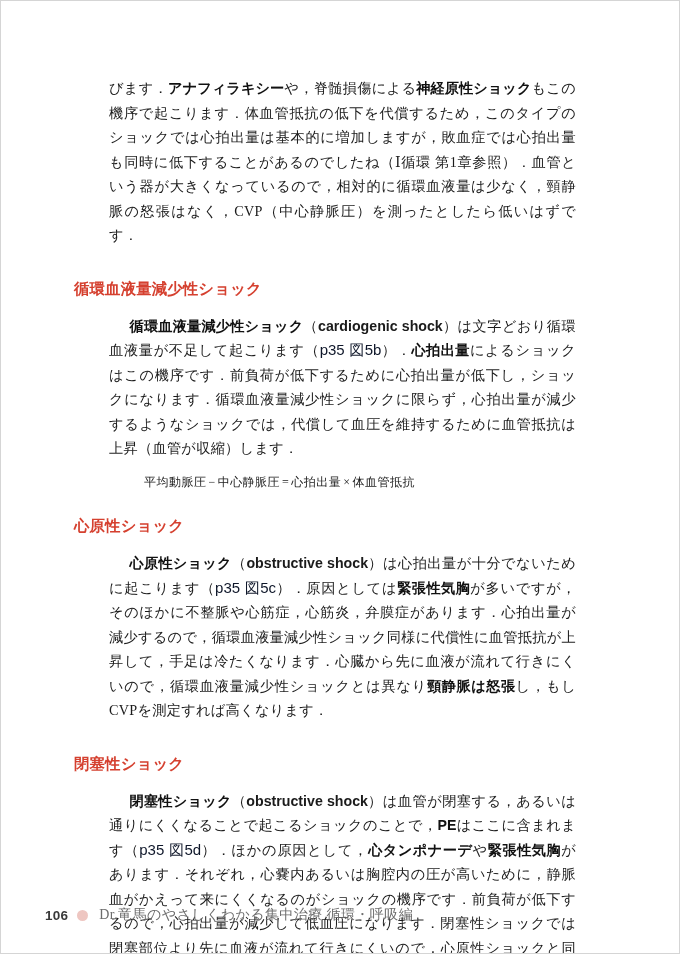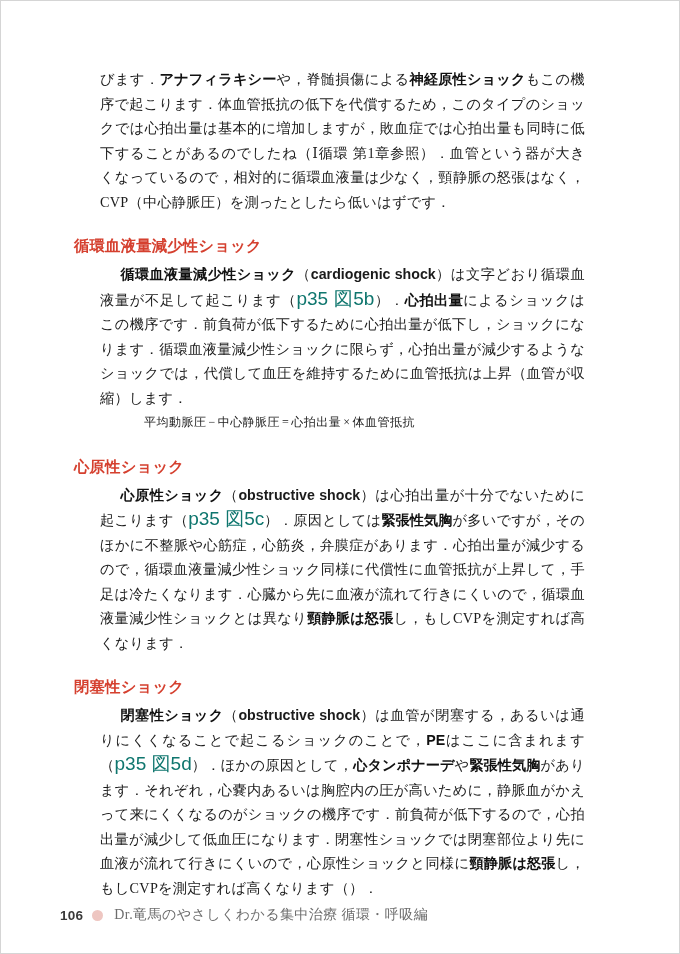--- a/index.html
+++ b/index.html
@@ -25,21 +25,21 @@
 
   .content {
     position: absolute;
     left: 99px;
     top: 66px;
     width: 485px;
   }
 
   
   p.para {
-    margin: 0;
+    margin: 9px;
     font-size: 14.2px;
     line-height: 24.5px;
     color: #1b1b1b;
     text-align: justify;
     text-justify: inter-ideograph;
     letter-spacing: 0.02em;
     font-family: "Liberation Serif", "DejaVu Serif", serif;
   }
   p.para.indent {
     text-indent: 1.45em;
@@ -54,25 +54,25 @@
   }
   
   .latin {
     font-family: "Liberation Sans", "DejaVu Sans", sans-serif;
     font-weight: bold;
     letter-spacing: 0;
   }
 
   
   .ref {
-    color: #0f766e;
+    color: #0f172a;
     font-family: "Liberation Sans", "DejaVu Sans", sans-serif;
     font-weight: normal;
     letter-spacing: 0;
-    font-size: 19px;
+    font-size: 15px;
   }
 
   
   h2.section-heading {
     margin: 0;
     position: relative;
     left: -26px;
     font-family: "Liberation Sans", "DejaVu Sans", sans-serif;
     font-size: 15.4px;
     font-weight: bold;
@@ -95,21 +95,21 @@
     font-family: "Liberation Serif", "DejaVu Serif", serif;
   }
   p.formula .op {
     font-family: "Liberation Serif", "DejaVu Serif", serif;
     padding: 0 2px;
   }
 
   
   .footer {
     position: absolute;
-    left: 59px;
+    left: 44px;
     bottom: 29px;
     display: flex;
     align-items: center;
     gap: 9px;
   }
   .footer .folio {
     font-family: "Liberation Sans", "DejaVu Sans", sans-serif;
     font-size: 13.5px;
     font-weight: bold;
     color: #3a3a3a;

